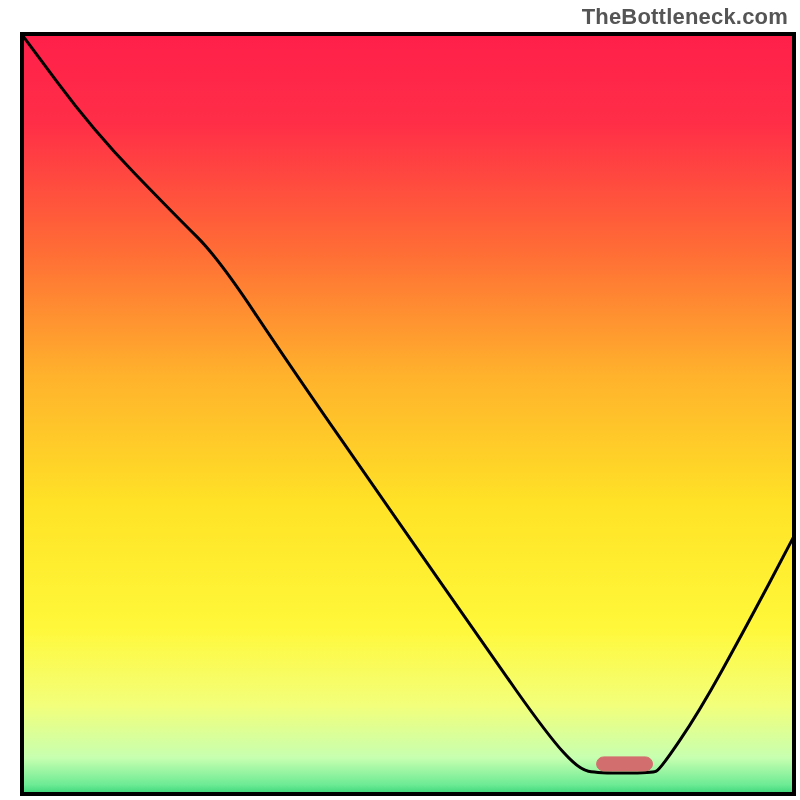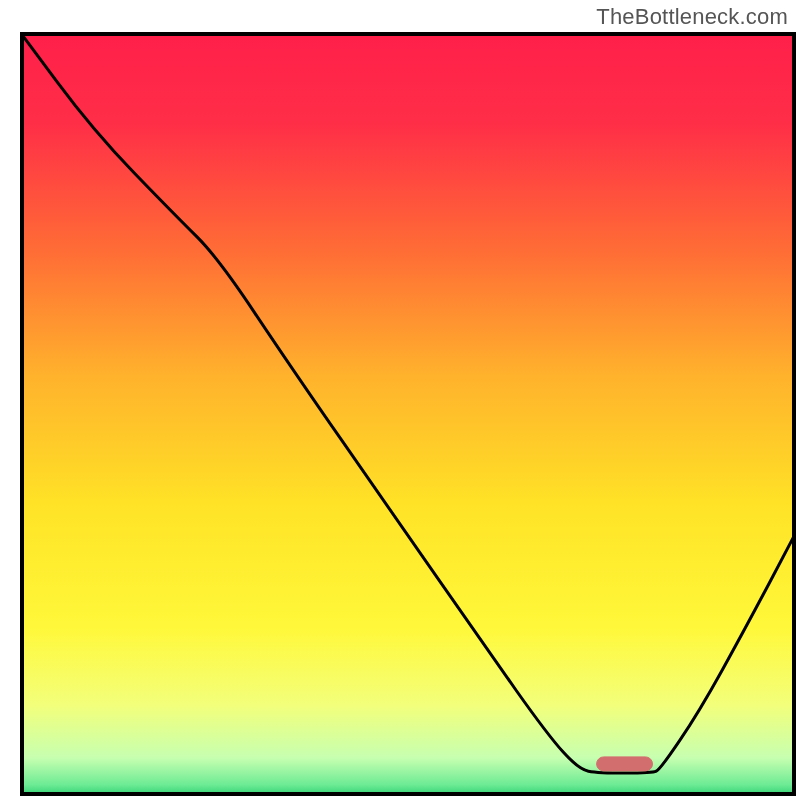--- a/index.html
+++ b/index.html
@@ -16,21 +16,21 @@
     width: 800px;
     height: 800px;
     box-sizing: border-box;
   }
   .watermark {
     position: absolute;
     top: 4px;
     right: 12px;
     color: #555;
     font-size: 22px;
-    font-weight: 400;
+    font-weight: 700;
     letter-spacing: 0.2px;
     z-index: 10;
     margin-left: 8px;
   }
   .plot {
     position: absolute;
     background: #fff;
     overflow: hidden;
   }
   

